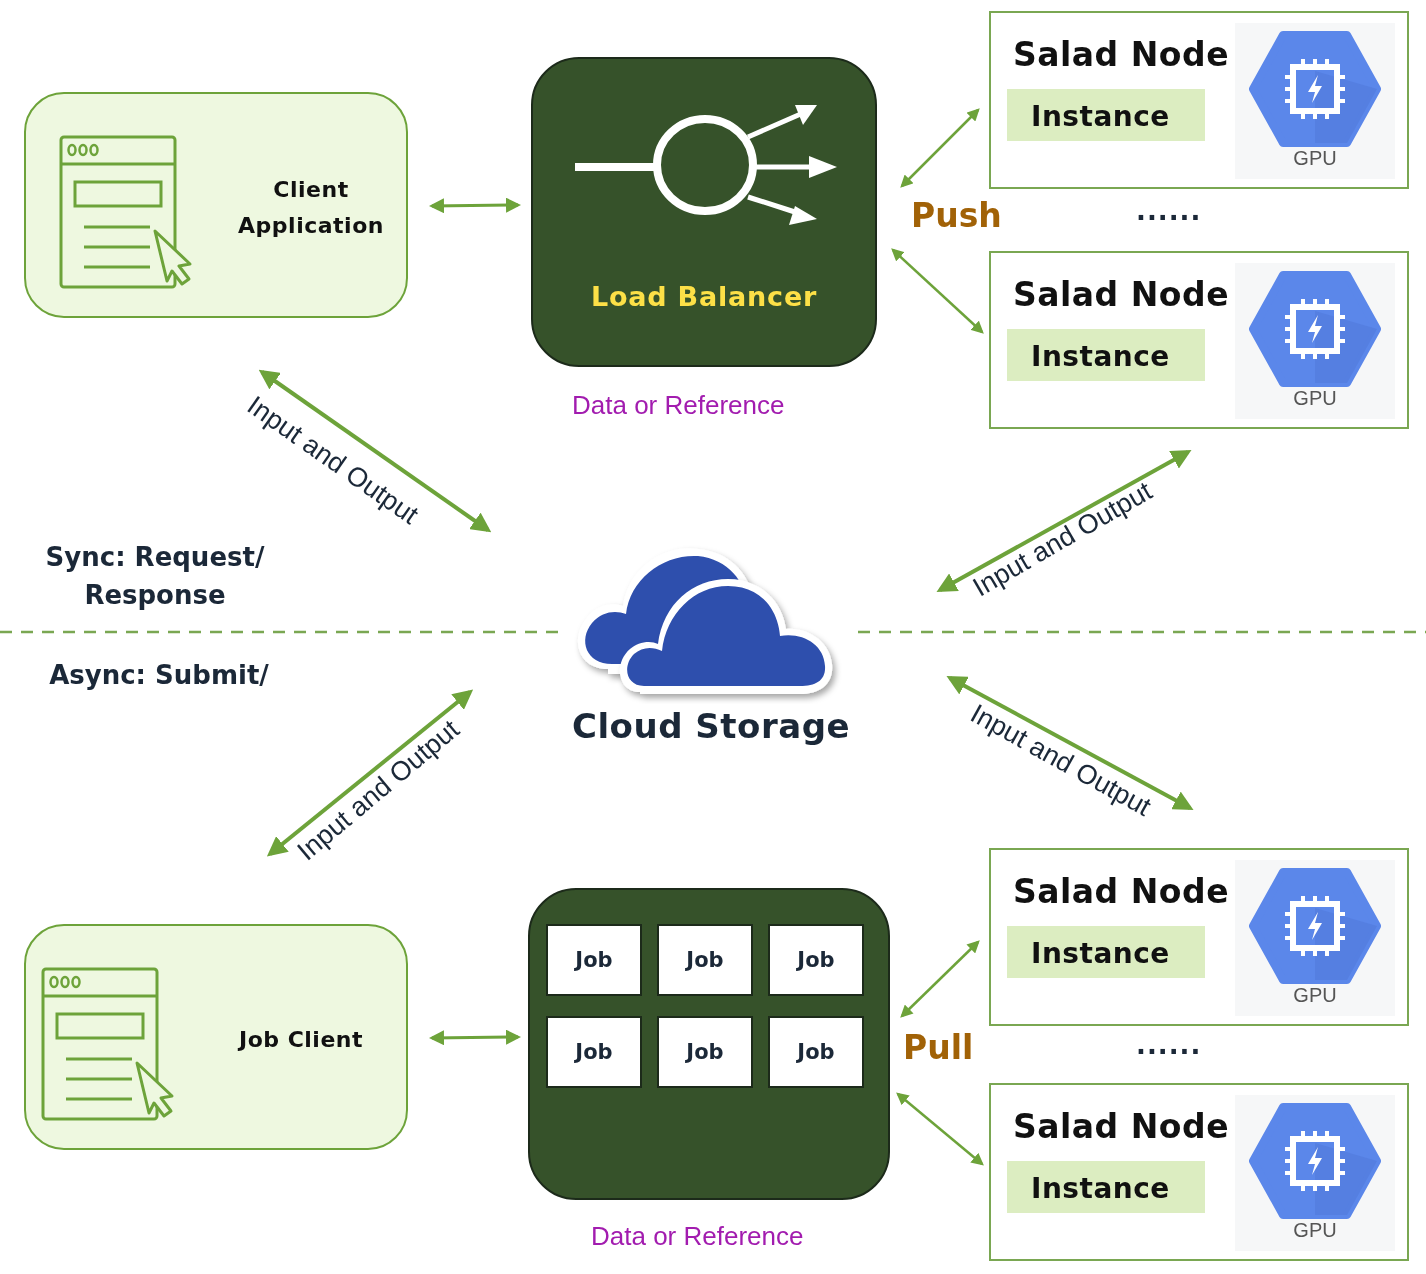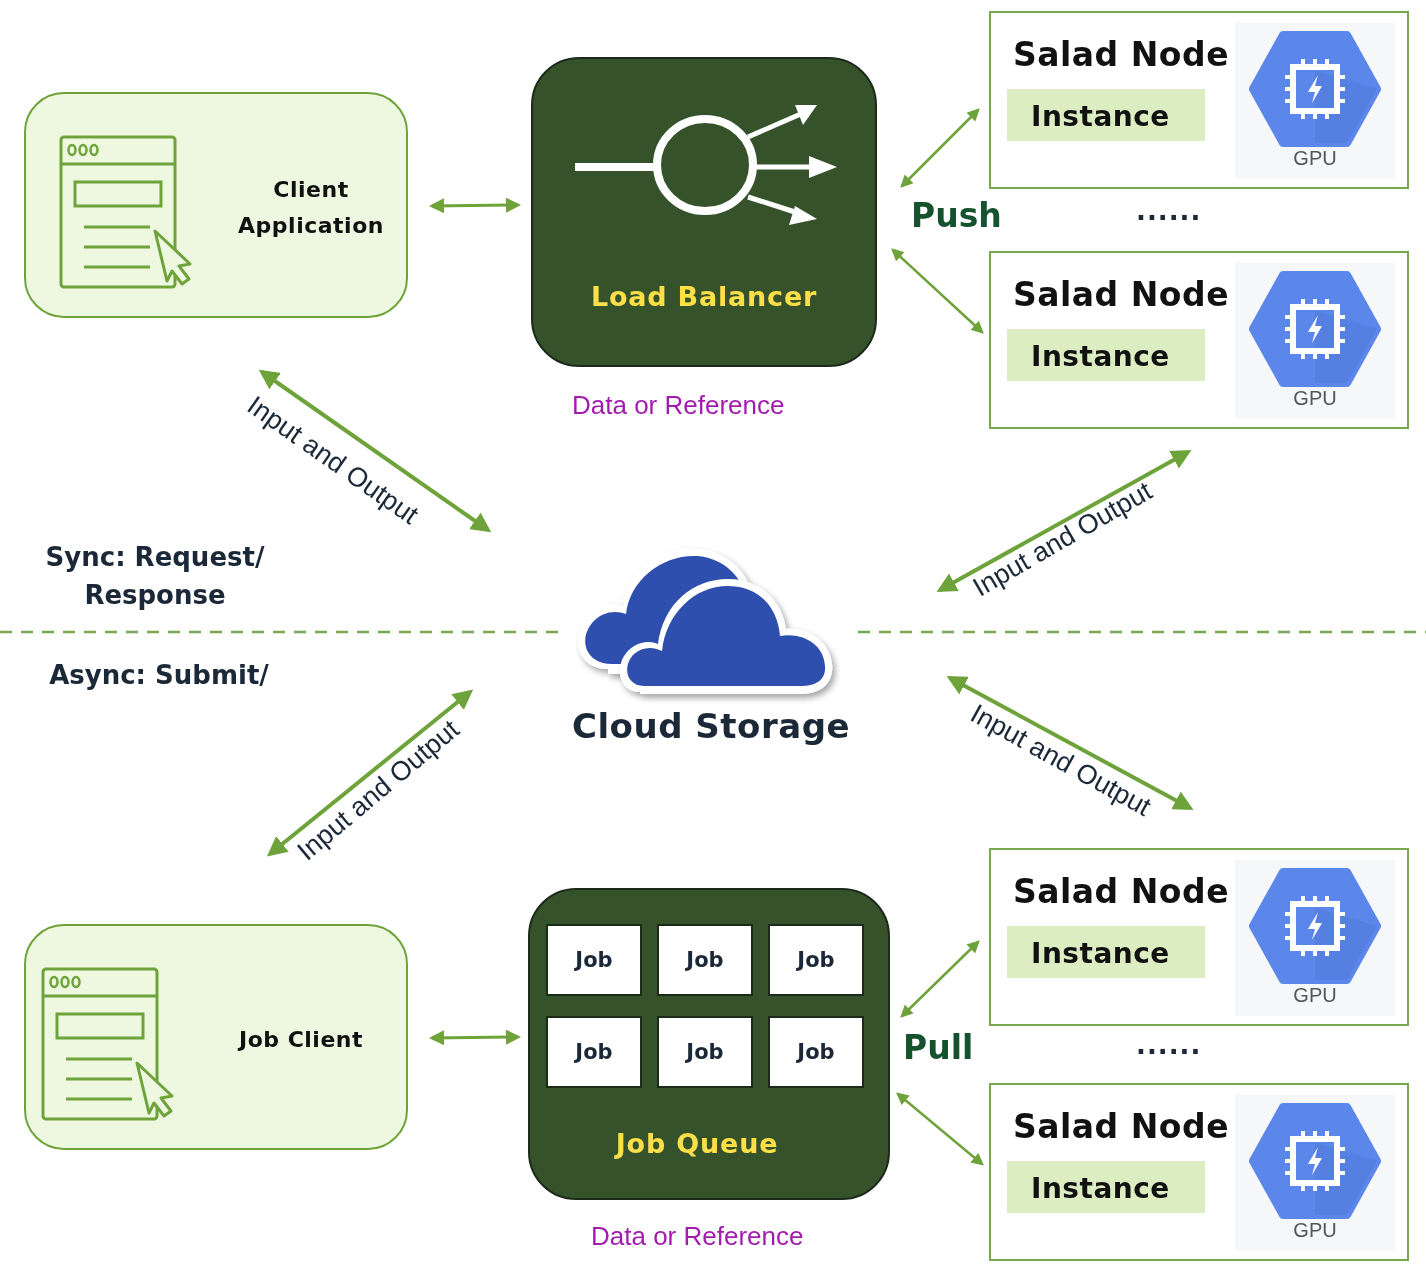--- a/index.html
+++ b/index.html
@@ -22,21 +22,21 @@
   
   .node-box { position: absolute; width: 420px; height: 178px; background: #fff; border: 2.5px solid #7aa752; box-sizing: border-box; }
   .node-title { position: absolute; left: 22px; top: 22px; font-weight: bold; font-size: 33px; color: #111; letter-spacing: 0.5px; }
   .node-instance { position: absolute; left: 16px; top: 76px; width: 198px; height: 52px; background: #dcedc1;
                    font-weight: bold; font-size: 28px; color: #111; padding-left: 24px; box-sizing: border-box; line-height: 56px; letter-spacing: 0.5px; }
   .gpu-wrap { position: absolute; left: 244px; top: 10px; width: 160px; height: 156px; background: #f6f7f8; }
   .gpu-label { position: absolute; left: 0; width: 160px; top: 124px; text-align: center; font-size: 20px; color: #555; font-family: "Liberation Sans", sans-serif; }
 
   .caption { position: absolute; font-family: "Liberation Sans", sans-serif; font-size: 26px; color: #a21caf; }
   .mode-label { position: absolute; font-weight: bold; font-size: 26px; color: #1b2838; text-align: center; line-height: 38px; }
-  .flow-label { position: absolute; font-weight: bold; font-size: 33px; color: #14532d; }
+  .flow-label { position: absolute; font-weight: bold; font-size: 33px; color: #a16207; }
   .dots { position: absolute; font-weight: bold; font-size: 26px; color: #1b2838; letter-spacing: 1px; }
   .io-label { position: absolute; font-family: "Liberation Sans", sans-serif; font-size: 27px; color: #1b2838; white-space: nowrap; transform-origin: center center; }
   .storage-label { position: absolute; font-weight: bold; font-size: 34px; color: #1b2838; letter-spacing: 0.5px; }
 </style>
 </head>
 <body>
 
 <svg class="overlay" viewBox="0 0 1426 1274">
   <defs>
     <marker id="ah" viewBox="0 0 10 10" refX="8" refY="5" markerWidth="5" markerHeight="5" orient="auto-start-reverse">
@@ -259,15 +259,14 @@
   <div class="client-label" style="left:180px; top:96px; width:190px;">Job Client</div>
 </div>
 
 <div class="dark-box" style="left:528px; top:888px; width:362px; height:312px;">
   <div class="job-cell" style="left:16px; top:34px;">Job</div>
   <div class="job-cell" style="left:127px; top:34px;">Job</div>
   <div class="job-cell" style="left:238px; top:34px;">Job</div>
   <div class="job-cell" style="left:16px; top:126px;">Job</div>
   <div class="job-cell" style="left:127px; top:126px;">Job</div>
   <div class="job-cell" style="left:238px; top:126px;">Job</div>
-  <div class="dark-label" style="top:238px; left:-12px;">Job Queue</div>
 </div>
 <div class="caption" style="left:591px; top:1221px;">Data or Reference</div>
 
 </body></html>

